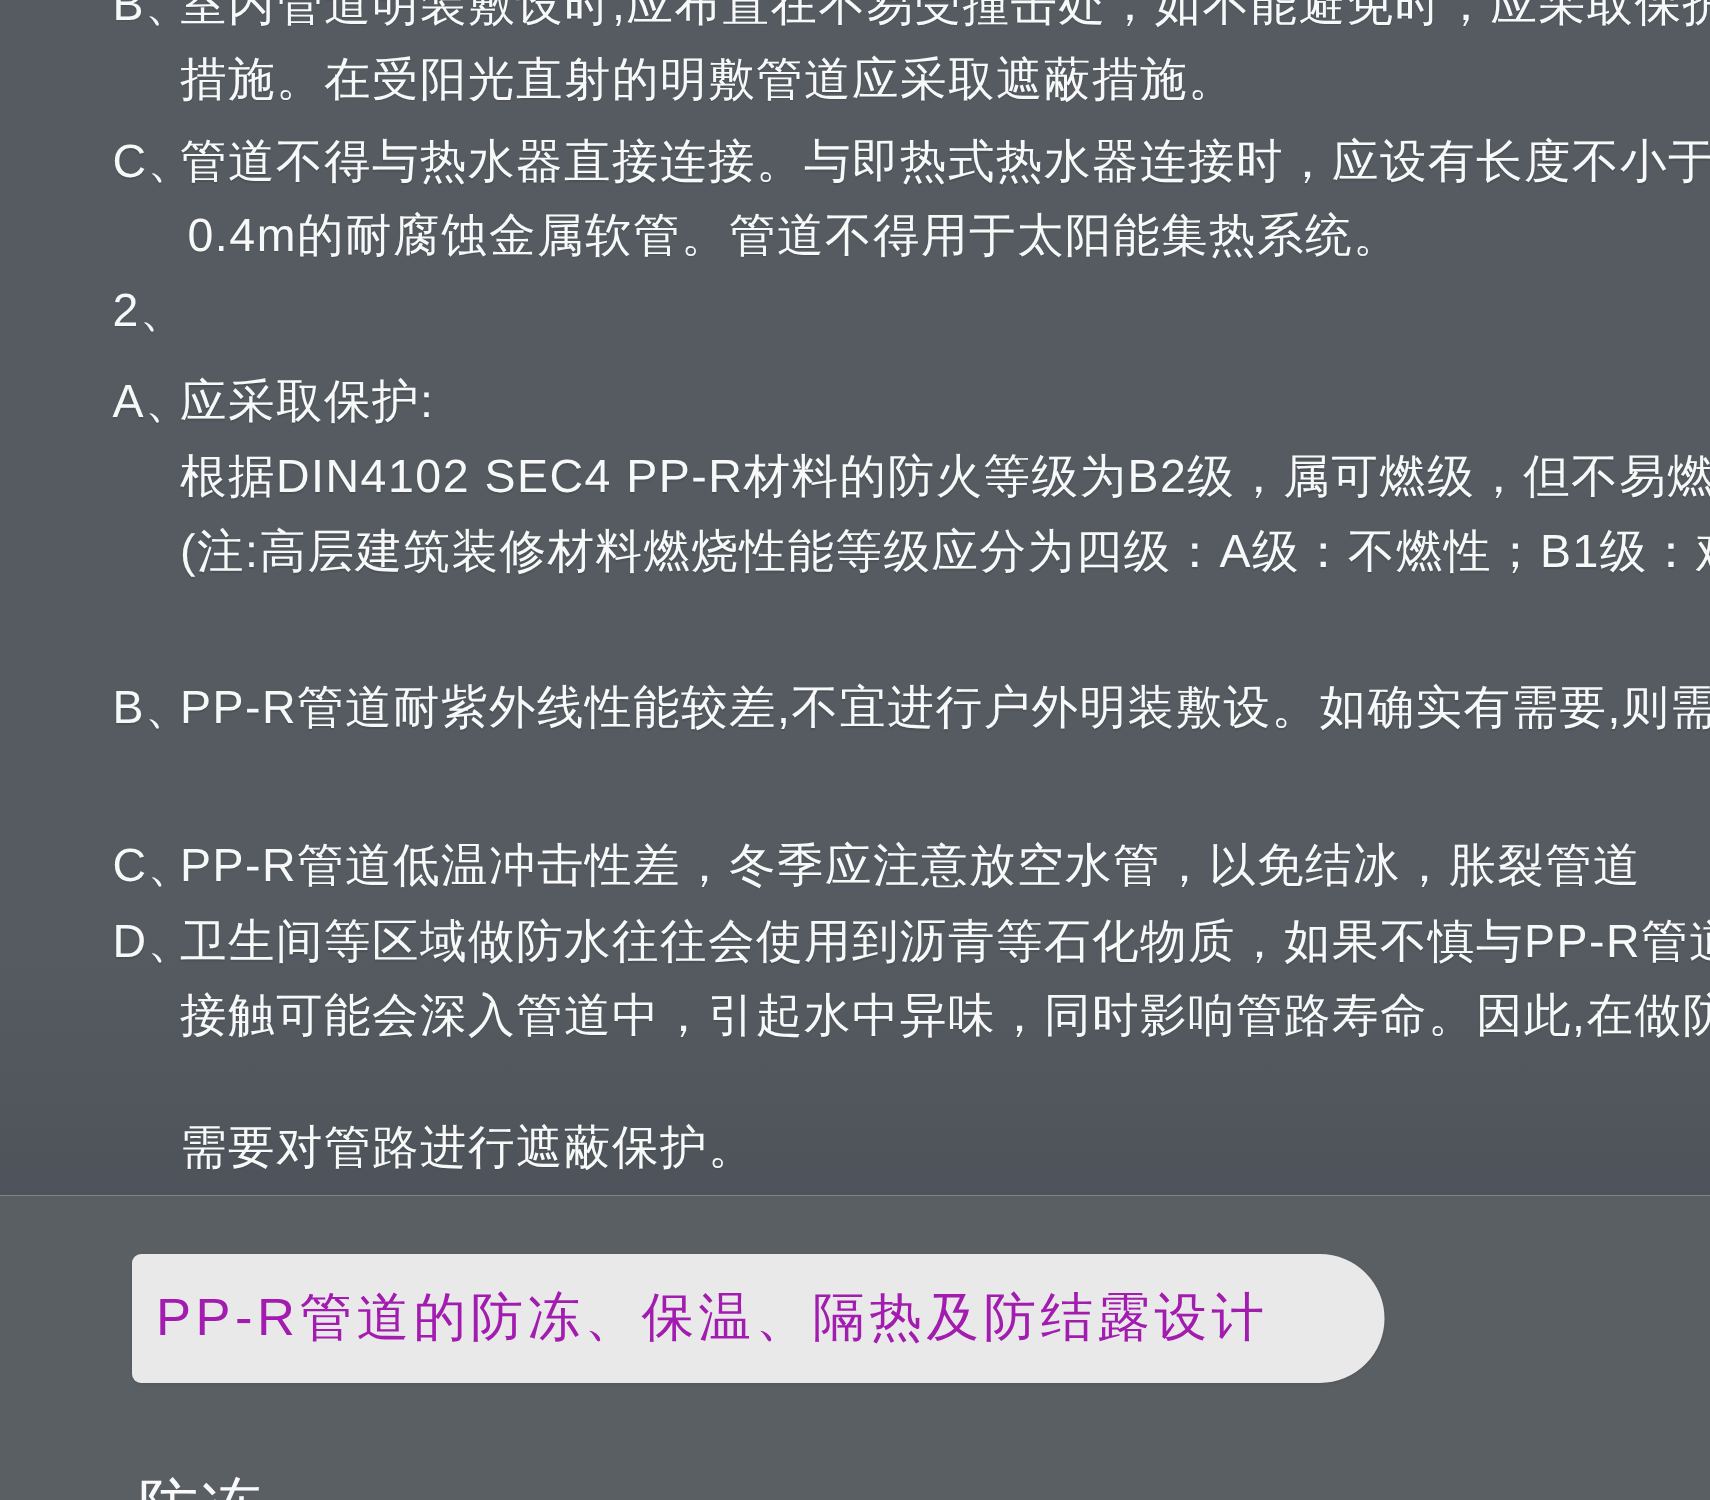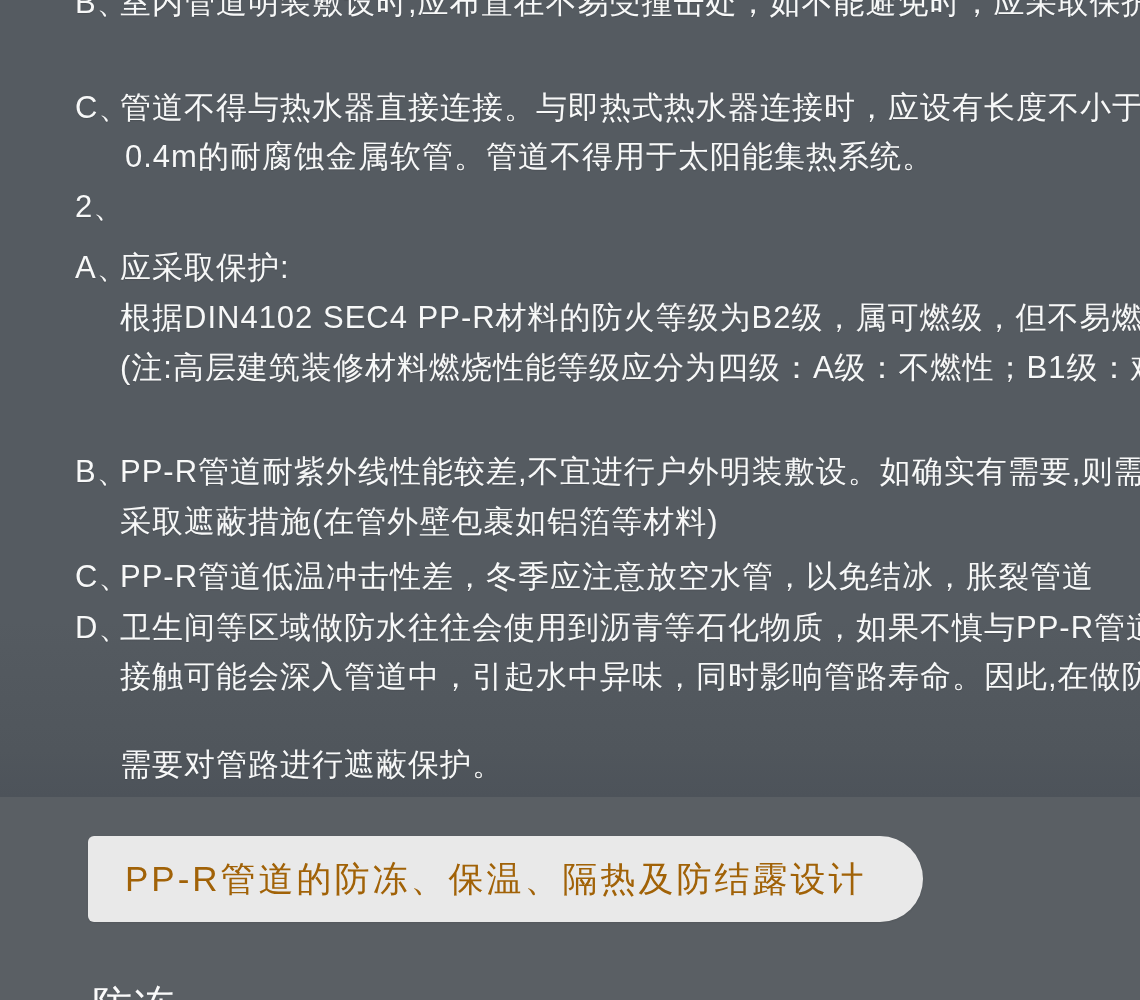--- a/index.html
+++ b/index.html
@@ -71,23 +71,22 @@
     box-shadow: 0 1px 2px rgba(0,0,0,0.08);
   }
   .banner .banner-text {
     position: absolute;
     left: 16px;
     top: 0;
     height: 86px;
     line-height: 86px;
     font-size: 35px;
     letter-spacing: 3px;
-    color: #a16207;
+    color: #a21caf;
     white-space: nowrap;
-    margin-left: 21px;
   }
   .next-heading {
     position: absolute;
     left: 92px;
     top: 186px; 
     font-size: 40px;
     line-height: 44px;
     letter-spacing: 2px;
     color: #fafafa;
     white-space: nowrap;
@@ -96,20 +95,23 @@
 </head>
 <body>
 
 <div class="page">
 
   <section class="section-top">
 
     <div class="line" style="top:-22px">
       <span class="lbl">B、</span>
       <span class="txt">室内管道明装敷设时,应布置在不易受撞击处，如不能避免时，应采取保护</span>
+    </div>
+    <div class="line" style="top:28px">
+      <span class="txt">措施。在受阳光直射的明敷管道应采取遮蔽措施。</span>
     </div>
 
     <div class="line" style="top:83px">
       <span class="lbl">C、</span>
       <span class="txt">管道不得与热水器直接连接。与即热式热水器连接时，应设有长度不小于</span>
     </div>
     <div class="line" style="top:132px">
       <span class="txt indent2">0.4m的耐腐蚀金属软管。管道不得用于太阳能集热系统。</span>
     </div>
 
@@ -124,23 +126,20 @@
     <div class="line" style="top:293px">
       <span class="txt">根据DIN4102 SEC4 PP-R材料的防火等级为B2级，属可燃级，但不易燃。</span>
     </div>
     <div class="line" style="top:343px">
       <span class="txt">(注:高层建筑装修材料燃烧性能等级应分为四级：A级：不燃性；B1级：难燃</span>
     </div>
 
     <div class="line" style="top:447px">
       <span class="lbl">B、</span>
       <span class="txt">PP-R管道耐紫外线性能较差,不宜进行户外明装敷设。如确实有需要,则需</span>
-    </div>
-    <div class="line" style="top:497px">
-      <span class="txt">采取遮蔽措施(在管外壁包裹如铝箔等材料)</span>
     </div>
 
     <div class="line" style="top:552px">
       <span class="lbl">C、</span>
       <span class="txt">PP-R管道低温冲击性差，冬季应注意放空水管，以免结冰，胀裂管道</span>
     </div>
 
     <div class="line" style="top:603px">
       <span class="lbl">D、</span>
       <span class="txt">卫生间等区域做防水往往会使用到沥青等石化物质，如果不慎与PP-R管道</span>

